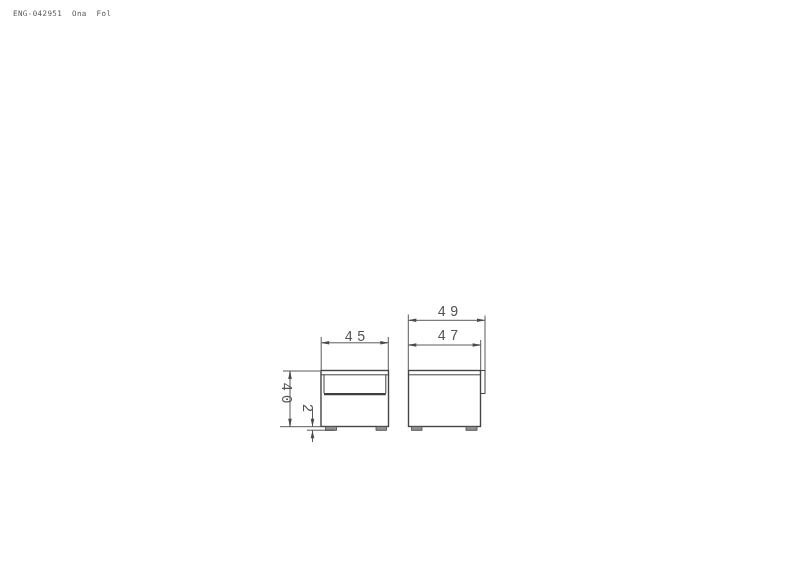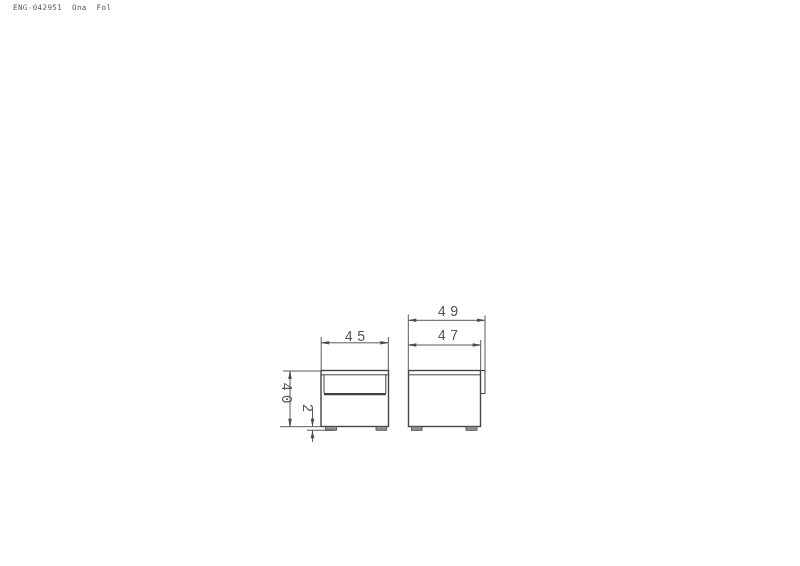--- a/index.html
+++ b/index.html
@@ -11,21 +11,21 @@
   .canvas {
     position: relative;
     width: 800px;
     height: 566px;
     background: #ffffff;
     overflow: hidden;
   }
   .doc-code {
     position: absolute;
     left: 13px;
-    top: 3px;
+    top: 9px;
     font-family: "DejaVu Sans Mono", monospace;
     font-size: 7.5px;
     color: #5a5a5a;
     letter-spacing: 0.4px;
     white-space: pre;
   }
   svg.drawing {
     position: absolute;
     left: 0;
     top: 0;

